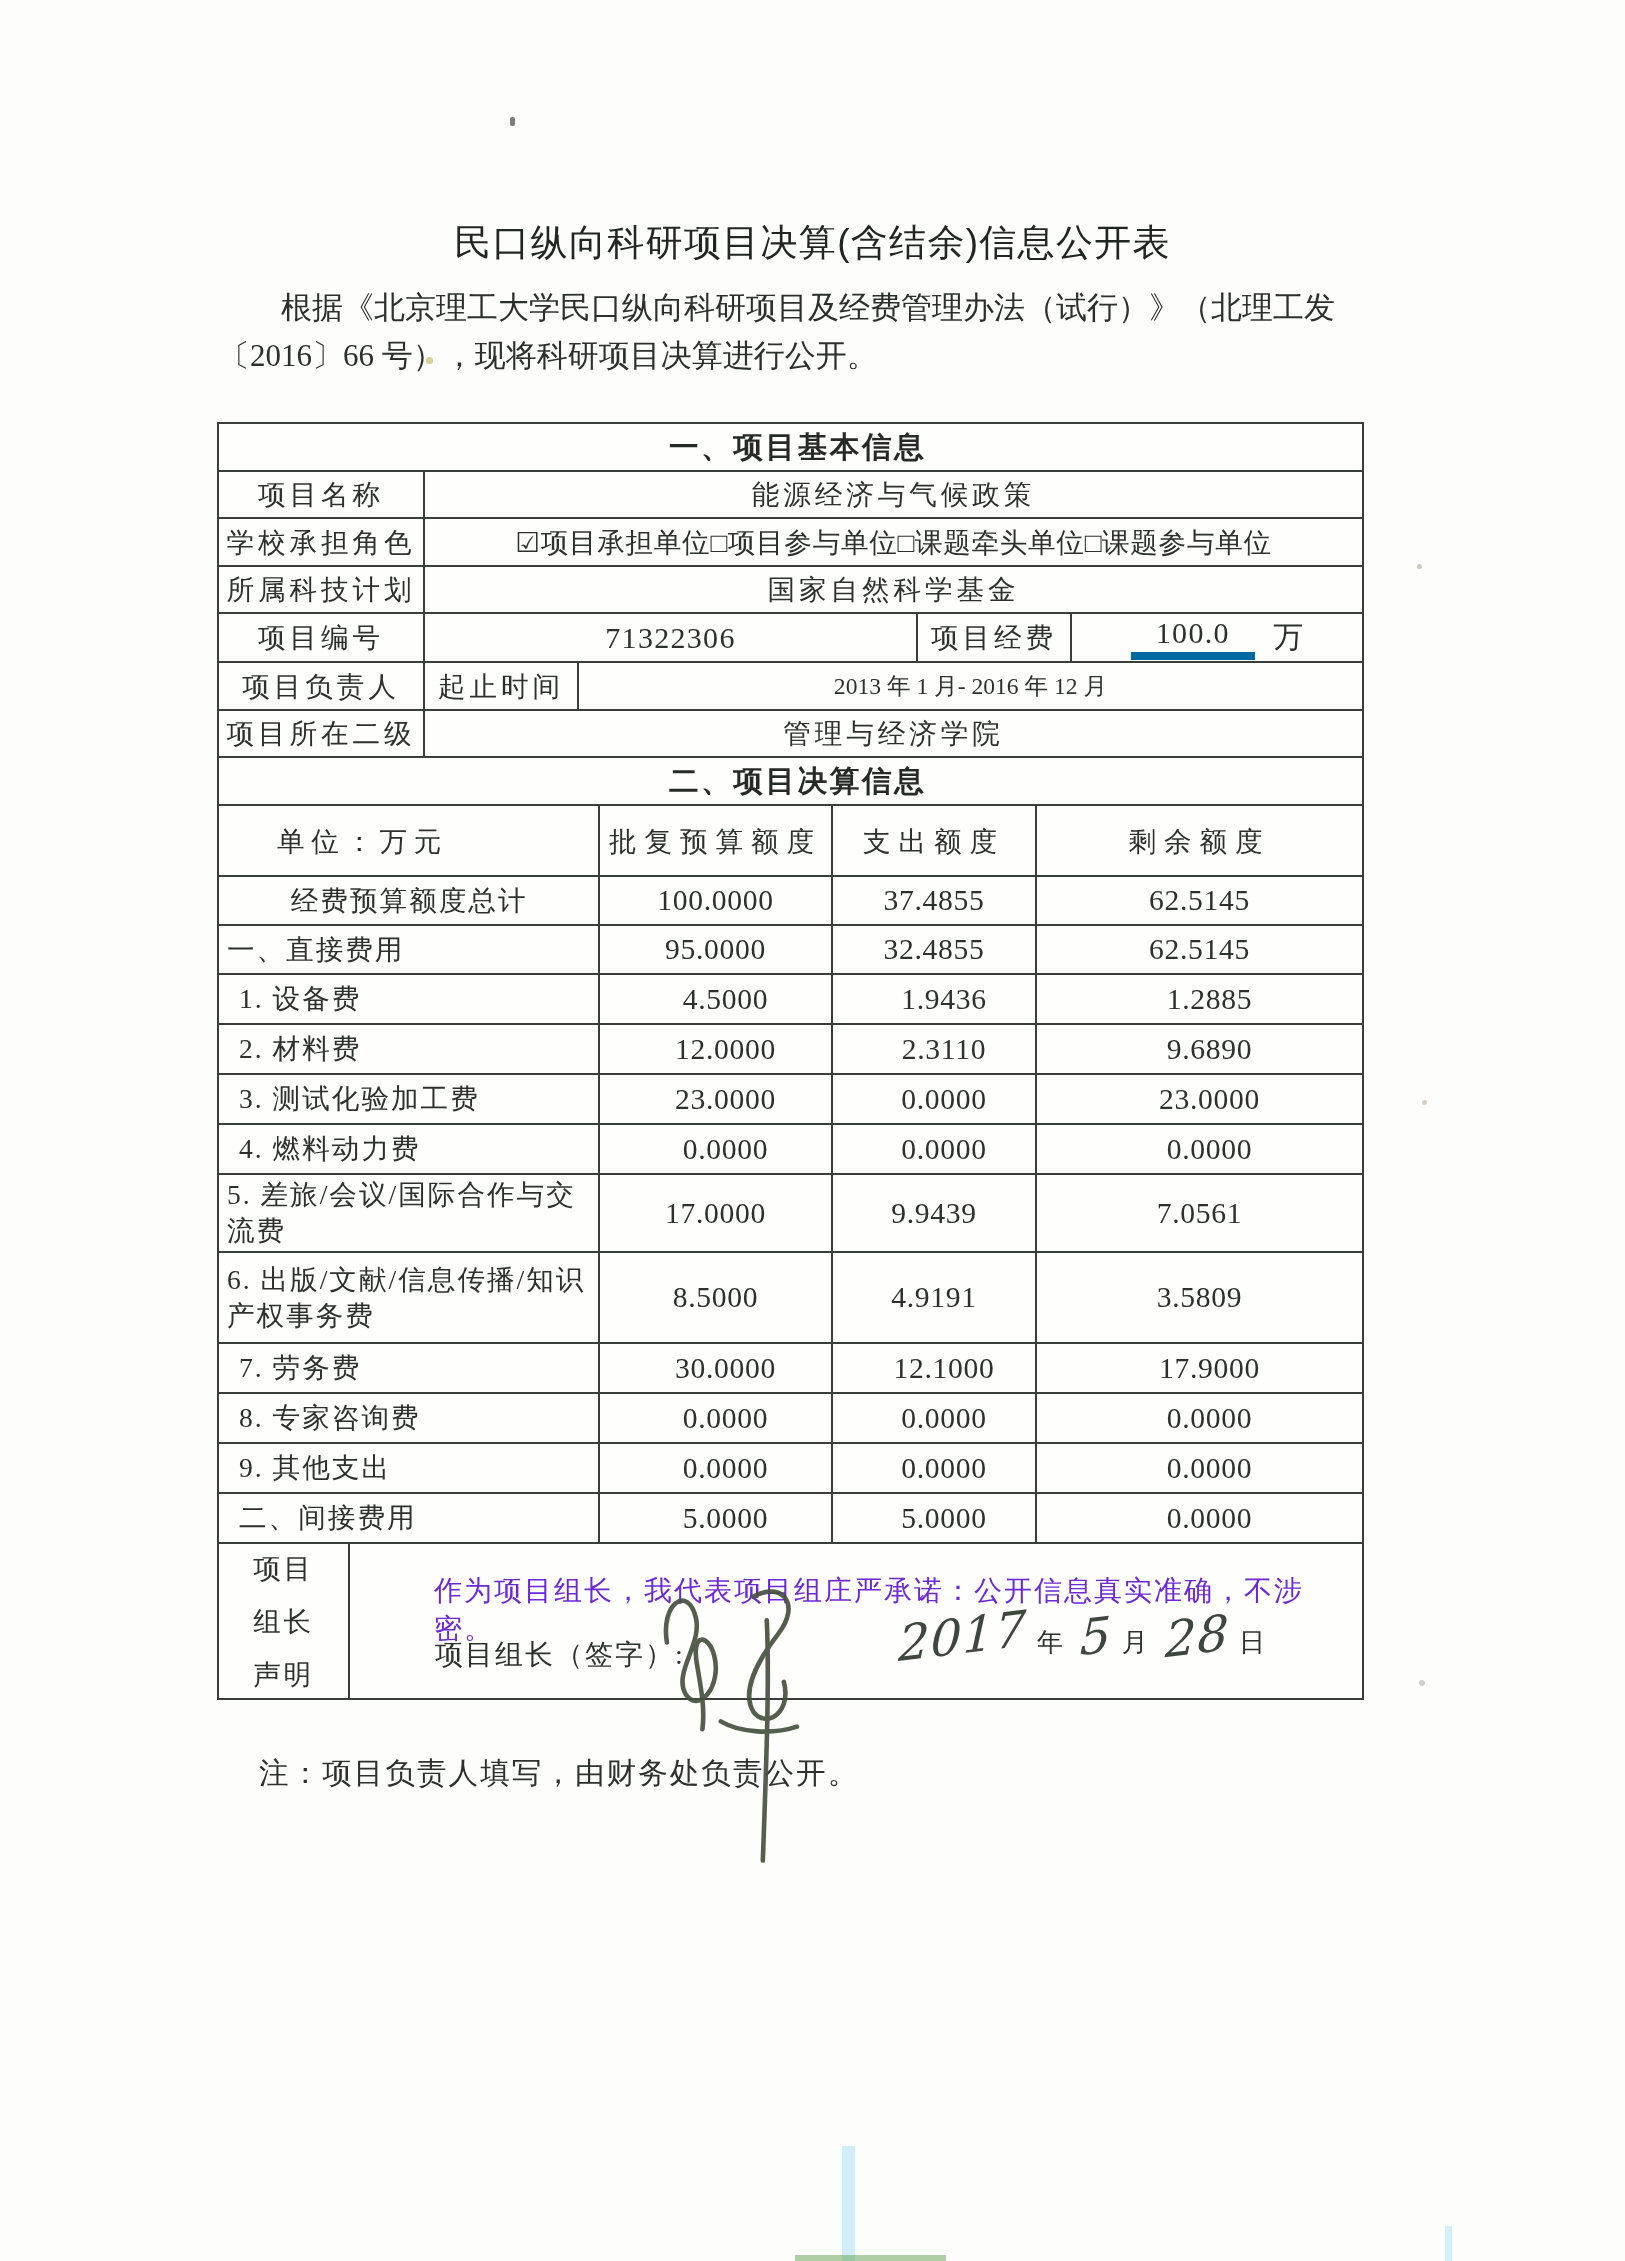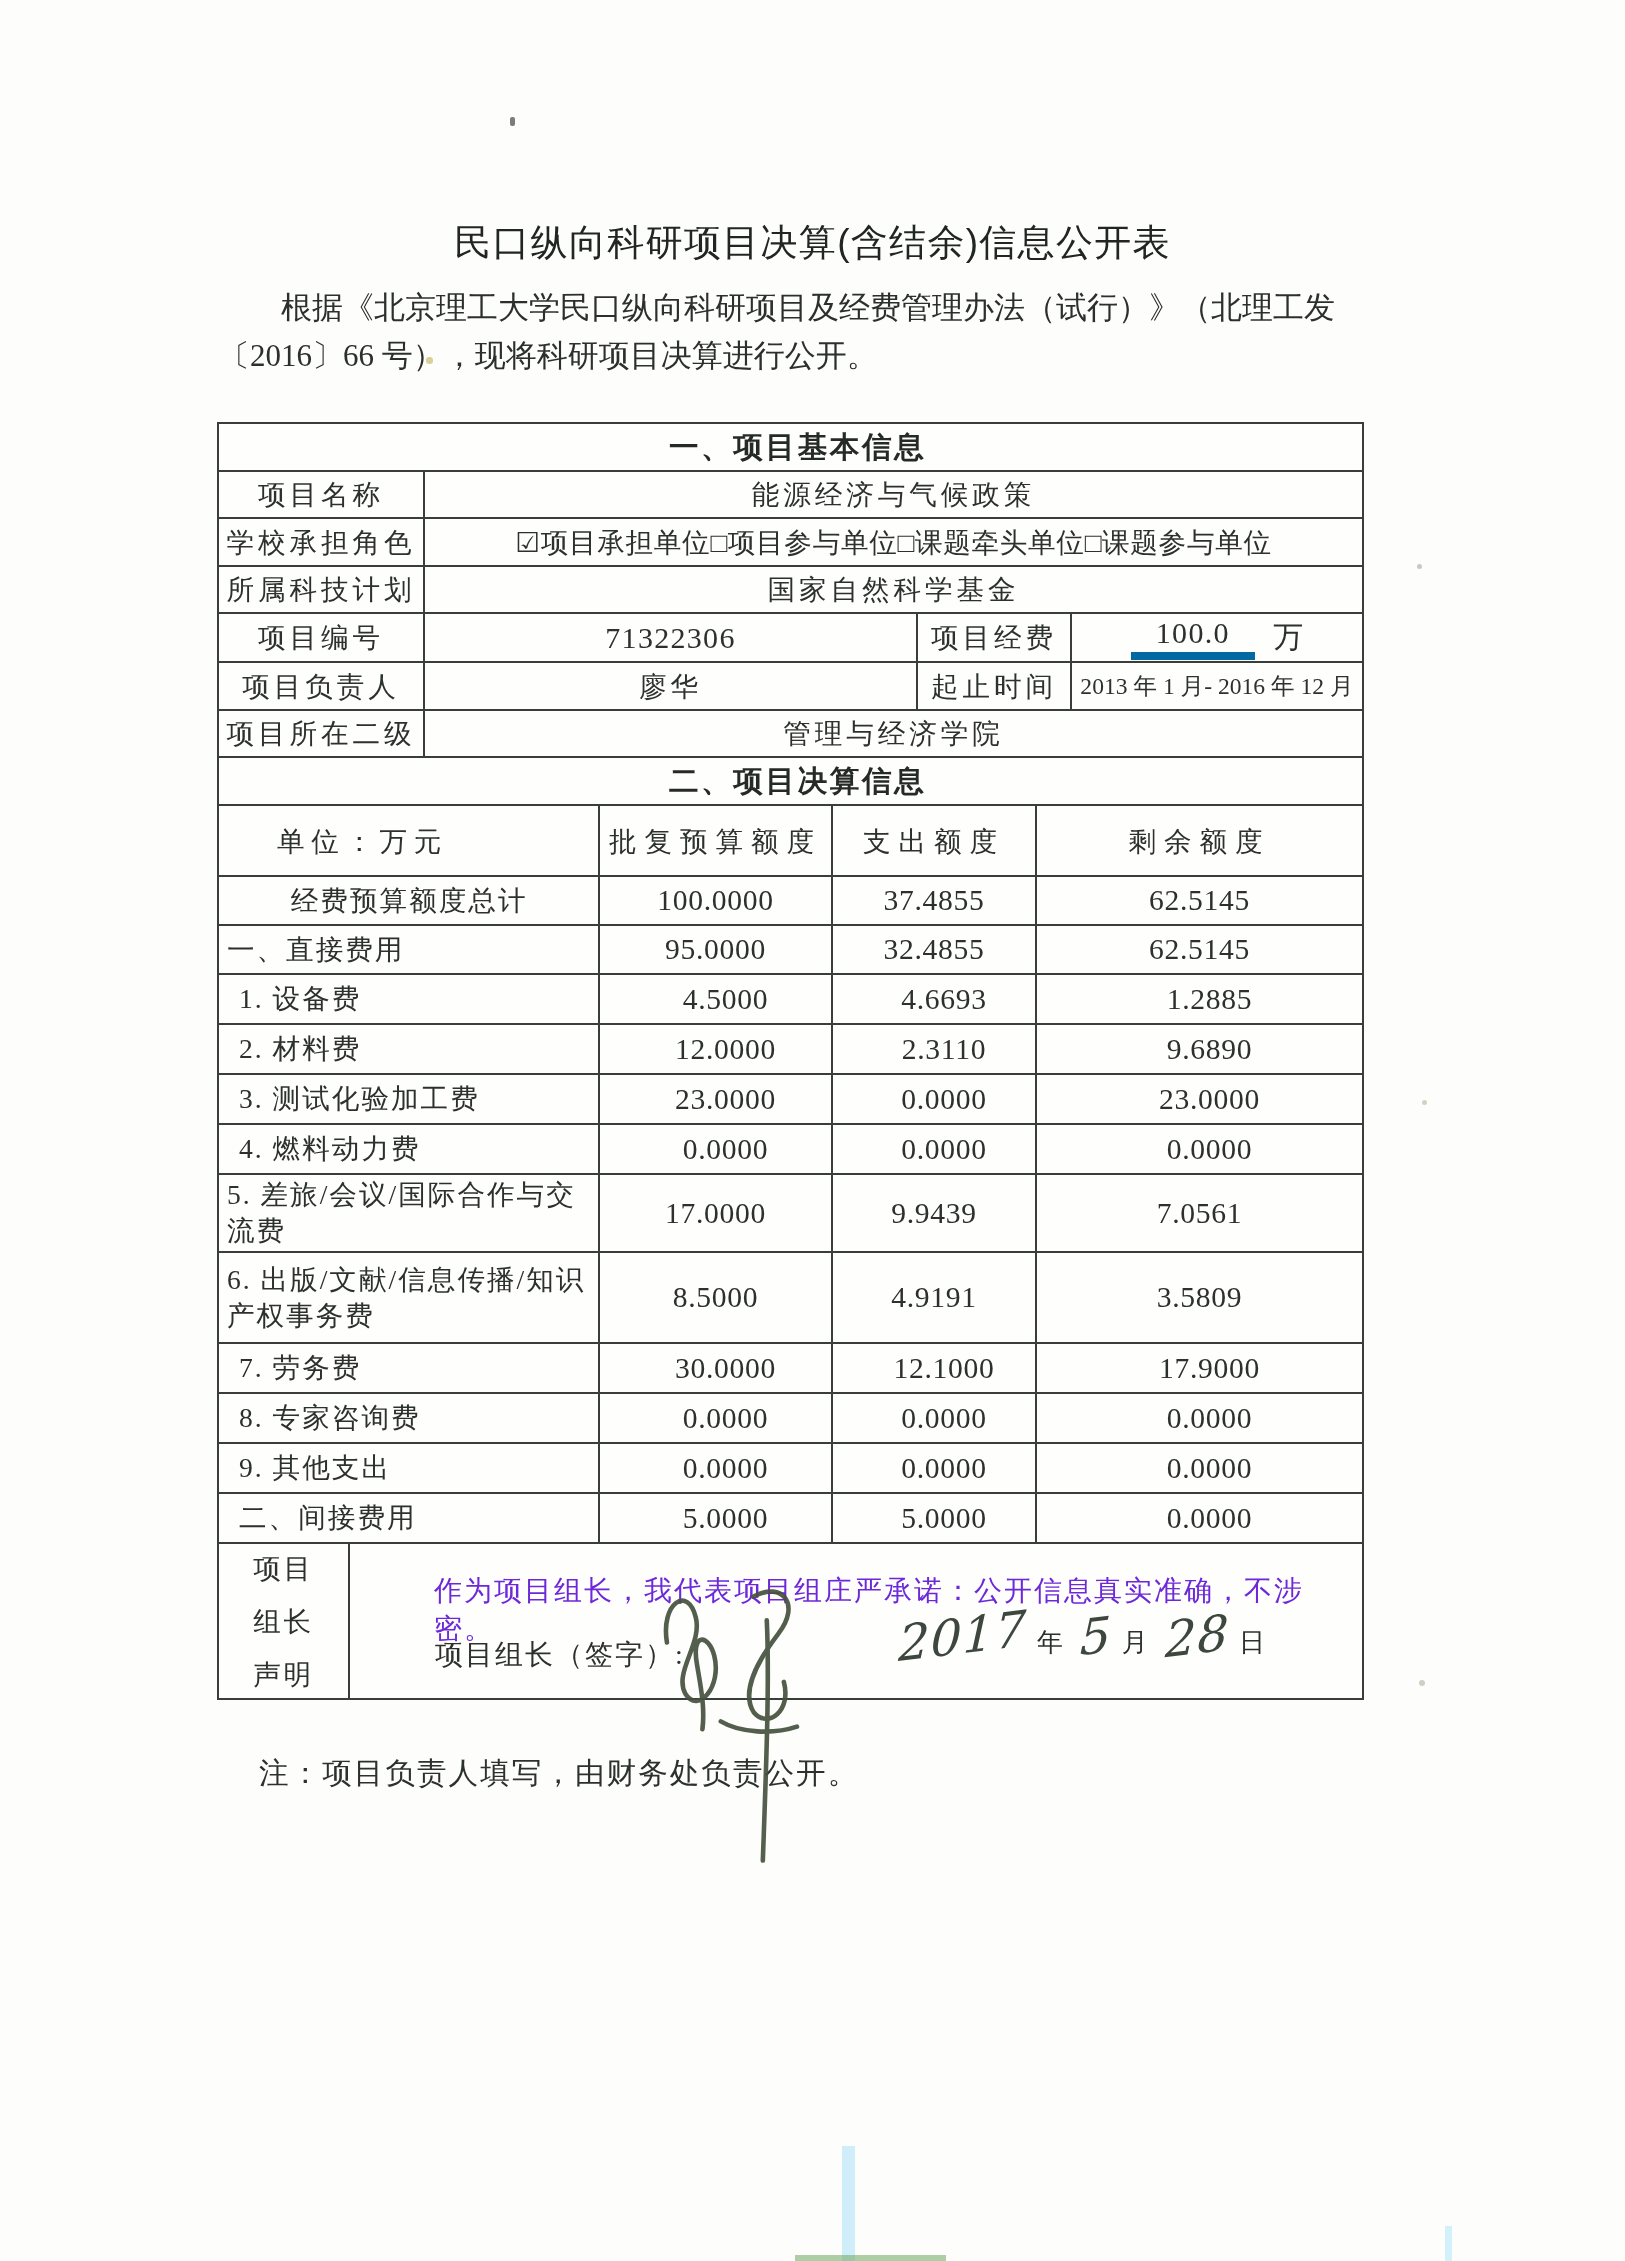--- a/index.html
+++ b/index.html
@@ -147,21 +147,20 @@
       <div class="cell c-val-mid h72 serifnum">71322306</div>
       <div class="cell c-label2 h72">项目经费</div>
       <div class="cell c-val-right h72">
         <span class="underlined">100.0</span>
         <span class="unit-after">万</span>
       </div>
     </div>
 
     <div class="row">
       <div class="cell nb c-label h70">项目负责人</div>
-      <div class="cell c-val-mid h70">廖华</div>
       <div class="cell c-label2 h70">起止时间</div>
       <div class="cell c-val-right h70 smalldate">2013 年 1 月- 2016 年 12 月</div>
     </div>
 
     <div class="row">
       <div class="cell nb c-label h68">项目所在二级</div>
       <div class="cell c-value h68">管理与经济学院</div>
     </div>
 
     <div class="row">
@@ -185,21 +184,21 @@
     <div class="row">
       <div class="cell nb b-label h72">一、直接费用</div>
       <div class="cell b-col1 b-num h72">95.0000</div>
       <div class="cell b-col2 b-num h72">32.4855</div>
       <div class="cell b-col3 b-num h72">62.5145</div>
     </div>
 
     <div class="row">
       <div class="cell nb b-label h-std">1. 设备费</div>
       <div class="cell b-col1 b-num h-std">4.5000</div>
-      <div class="cell b-col2 b-num h-std">4.6693</div>
+      <div class="cell b-col2 b-num h-std">1.9436</div>
       <div class="cell b-col3 b-num h-std">1.2885</div>
     </div>
 
     <div class="row">
       <div class="cell nb b-label h-std">2. 材料费</div>
       <div class="cell b-col1 b-num h-std">12.0000</div>
       <div class="cell b-col2 b-num h-std">2.3110</div>
       <div class="cell b-col3 b-num h-std">9.6890</div>
     </div>
 

